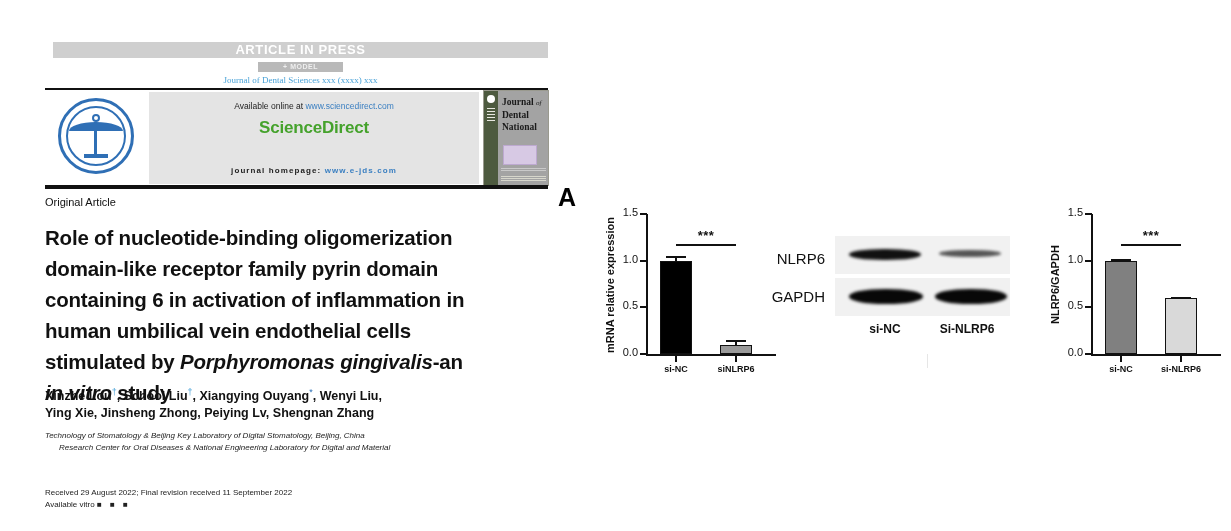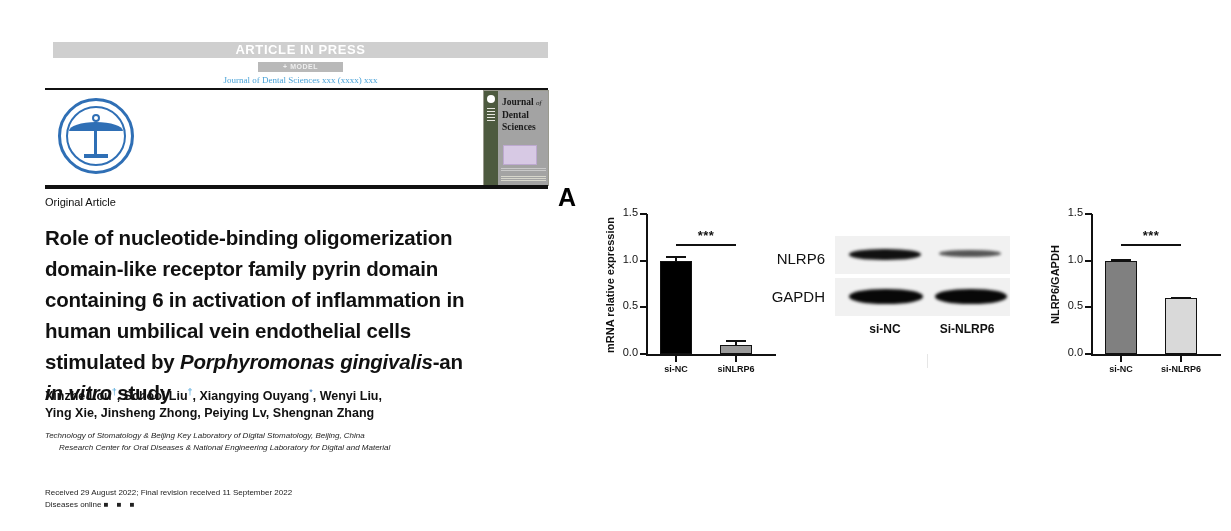--- a/index.html
+++ b/index.html
@@ -141,31 +141,41 @@
 
   <div class="logo-box">
     <div class="logo-circle"></div>
     <div class="logo-inner"></div>
     <div class="logo-wing"></div>
     <div class="logo-cad"></div>
     <div class="logo-head"></div>
     <div class="logo-base"></div>
   </div>
 
+  <div class="sd-block">
+    <div class="sd-avail">
+      <span>Available online at </span><a>www.sciencedirect.com</a>
+    </div>
+    <div class="sd-logo">ScienceDirect</div>
+    <div class="sd-home">
+      <span>journal homepage:</span>
+      <b>www.e-jds.com</b>
+    </div>
+  </div>
 
   <div class="cover">
     <div class="cover-spine">
       <div class="cover-spine-mark"></div>
       <div class="cover-spine-lines"></div>
     </div>
     <div class="cover-title">
       <span>Journal</span>
       <i>of</i><br>
       <span>Dental</span><br>
-      <span>Sciences</span>
+      <span>National</span>
     </div>
     <div class="cover-img"></div>
     <div class="cover-cap"></div>
     <div class="cover-foot"></div>
   </div>
 
   <div class="rule-thick"></div>
 
   <div class="kicker">Original Article</div>
 
@@ -177,21 +187,21 @@
     <span>Xinzhe Lou</span><sup>†</sup><span>, School Liu</span><sup>†</sup><span>, Xiangying Ouyang</span><sup class="star">*</sup><span>, Wenyi Liu,</span><br><span>Ying Xie, Jinsheng Zhong, Peiying Lv, Shengnan Zhang</span>
   </div>
 
   <div class="affil">
     <span>Technology of Stomatology &amp; Beijing Key Laboratory of Digital Stomatology, Beijing, China</span>
     <span>Research Center for Oral Diseases &amp; National Engineering Laboratory for Digital and Material</span>
   </div>
 
   <div class="recv">
     <span>Received 29 August 2022; Final revision received 11 September 2022</span><br>
-    <span>Diseases online</span>
+    <span>Available vitro</span>
     <span class="sq">■ ■ ■</span>
   </div>
 </div>
 
 <div id="figure">
 
   <div class="panel-label">A</div>
 
   <div class="chart" id="chart0" style="left:60px;top:196px;width:200px;height:195px;--pw:120px;--xw:130px;">
     <div class="ytitle" id="c0-ytitle" style="left:4px;top:18px;height:142px;">mRNA relative expression</div>

